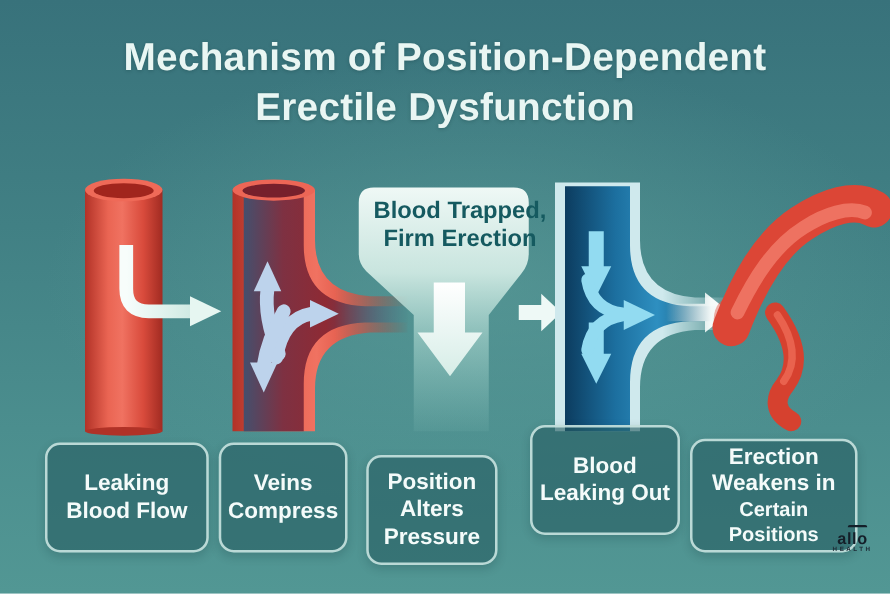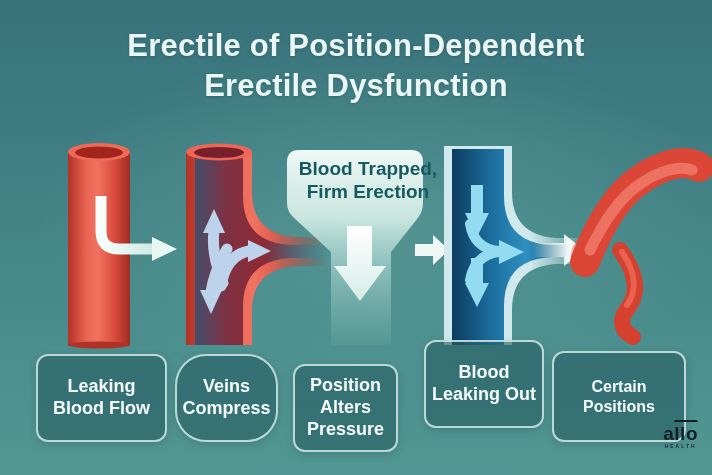--- a/index.html
+++ b/index.html
@@ -31,39 +31,39 @@
     background:rgba(38,94,99,.62);
     border:2px solid rgba(210,236,232,.85);
     border-radius:12px;
     box-shadow:0 3px 8px rgba(10,40,45,.18);
     color:#f4fbfa;font-weight:bold;font-size:18px;line-height:1.22;
     text-align:center;white-space:pre-line;
   }
   .stage-box .inner{white-space:pre-line;}
   .stage-box .sub{font-size:16px;display:block;margin-top:1px;}
   #box1{left:36px;top:354px;width:127px;height:84px;}
-  #box2{left:175px;top:354px;width:99px;height:84px;border-radius:31px;}
+  #box2{left:175px;top:354px;width:99px;height:84px;}
   #box3{left:293px;top:354px;width:101px;height:84px;margin-top:10px;}
   #box4{left:424px;top:340px;width:116px;height:84px;}
   #box5{left:552px;top:351px;width:130px;height:87px;}
   .brand{
     position:absolute;right:14px;top:424px;z-index:2;
     text-align:center;color:#141f29;line-height:1;
   }
-  .brand .name{font-weight:bold;font-size:19px;letter-spacing:.5px;}
+  .brand .name{font-weight:bold;font-size:13px;letter-spacing:.5px;}
   .brand .name .llo{border-top:2px solid #141f29;border-radius:2px;padding-top:1px;}
   .brand .tagline{font-size:5px;letter-spacing:2px;margin-top:1px;color:#1d2a35;font-weight:bold;}
 </style>
 </head>
 <body>
 
 <div id="canvas">
 
   <div class="title">
-    <div>Erectile of Position-Dependent</div>
+    <div>Mechanism of Position-Dependent</div>
     <div>Erectile Dysfunction</div>
   </div>
 
   <svg class="art" viewBox="0 0 712 475">
     <defs>
       <linearGradient id="redBody" x1="0" y1="0" x2="1" y2="0">
         <stop offset="0" stop-color="#b23227"></stop>
         <stop offset="0.3" stop-color="#ea6553"></stop>
         <stop offset="0.48" stop-color="#f07261"></stop>
         <stop offset="0.75" stop-color="#d94b3c"></stop>
@@ -188,20 +188,22 @@
     <div class="inner">Position
 Alters
 Pressure</div>
   </div>
   <div class="stage-box" id="box4">
     <div class="inner">Blood
 Leaking Out</div>
   </div>
   <div class="stage-box" id="box5">
     <div>
+      <span class="inner">Erection
+Weakens in</span>
       <span class="sub">Certain Positions</span>
     </div>
   </div>
 
   <div class="brand">
     <div class="name"><span>a</span><span class="llo">llo</span></div>
     <div class="tagline">HEALTH</div>
   </div>
 
 </div>

